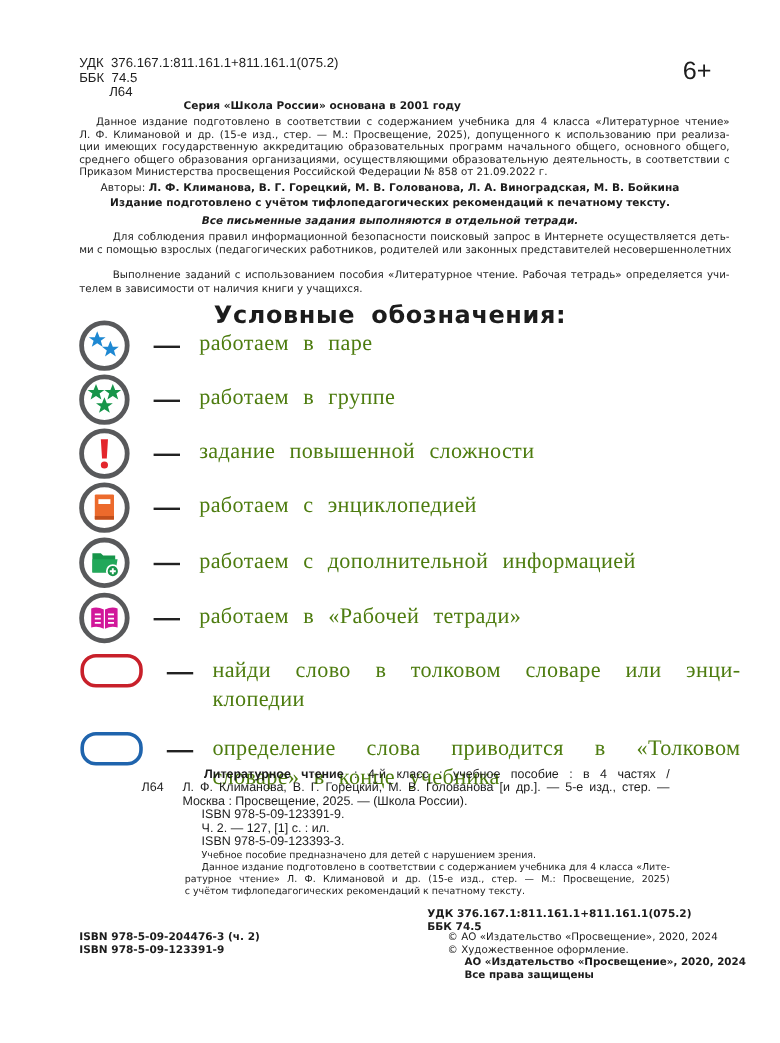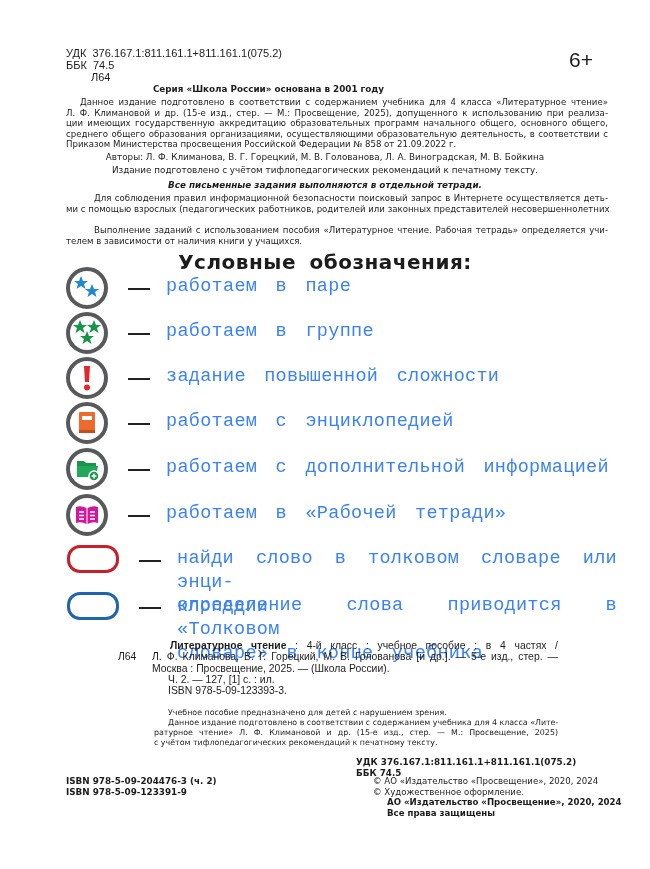--- a/index.html
+++ b/index.html
@@ -6,28 +6,28 @@
   body { width: 650px; height: 869px; position: relative; overflow: hidden; font-family: "DejaVu Sans", sans-serif; color: #1c1c1c; }
   .abs { position: absolute; }
   .udk { left: 66px; top: 47px; font-size: 11px; line-height: 12px; font-family: "Liberation Sans", sans-serif; }
   .udk .ind { padding-left: 25px; }
   .age { left: 569px; top: 48px; font-size: 21px; font-family: "Liberation Sans", sans-serif; }
   .series { left: 0; width: 537px; top: 84px; text-align: center; font-weight: bold; font-size: 8.8px; }
   .para { left: 66px; width: 542px; text-align: justify; font-size: 8.6px; line-height: 10.6px; }
   .para .jl { display: block; text-align: justify; text-align-last: justify; white-space: nowrap; }
   .para .ll { display: block; text-align: left; white-space: nowrap; }
   .center-line { left: 0; width: 650px; text-align: center; font-size: 8.8px; }
-  .bold { font-weight: normal; }
+  .bold { font-weight: bold; }
   .ital { font-style: italic; font-weight: bold; }
   .legend-title { left: 0; width: 650px; top: 250px; text-align: center; font-weight: bold; font-size: 20px; letter-spacing: 0.5px; word-spacing: 6px; }
   .leg-row { left: 66px; height: 44px; display: flex; align-items: flex-start; }
   .circle { width: 34px; height: 34px; border: 4px solid #58595b; border-radius: 50%; display: flex; align-items: center; justify-content: center; flex-shrink: 0; }
   .oval { width: 52px; height: 28px; border-radius: 13px; border: 3px solid; flex-shrink: 0; box-sizing: border-box; margin-top: 6px; margin-left: 1px; }
   .dash { width: 22px; height: 2px; background: #222; margin-left: 20px; margin-right: 16px; margin-top: 21px; flex-shrink: 0; }
-  .leg-text { font-size: 18.5px; line-height: 24px; word-spacing: 7px; letter-spacing: 0.3px; margin-top: 8px; font-family: Liberation Mono, monospace; color: #3b82f6; }
+  .leg-text { font-size: 18.5px; line-height: 24px; word-spacing: 7px; letter-spacing: 0.3px; margin-top: 8px; font-family: Liberation Serif, serif; color: #4d7c0f; }
   .leg-text.wrap { width: 440px; text-align: justify; text-align-last: left; }
   .leg-text .jl { display: block; text-align: justify; text-align-last: justify; }
   .biblio { left: 118px; top: 640px; width: 440px; font-size: 10.4px; line-height: 11.3px; font-family: "Liberation Sans", sans-serif; }
   .biblio .row { display: flex; }
   .biblio .code { width: 34px; flex-shrink: 0; }
   .biblio .jl { display: block; text-align: justify; text-align-last: justify; white-space: nowrap; }
   .biblio .ind { padding-left: 50px; }
   .note { left: 168px; width: 390px; font-size: 7.9px; line-height: 10px; }
   .note .jl { display: block; text-align: justify; text-align-last: justify; white-space: nowrap; }
   .udk2 { left: 356px; top: 757px; font-size: 8.8px; line-height: 10.5px; font-weight: bold; }
@@ -146,21 +146,21 @@
 
 <div class="abs leg-row" style="top:539px; height:50px;">
   <div class="oval" style="border-color:#c8202a;"></div>
   <div class="dash"></div>
   <div class="leg-text wrap">
     <span class="jl">найди слово в толковом словаре или энци-</span>
     <span>клопедии</span>
   </div>
 </div>
 
-<div class="abs leg-row" style="top:586px; height:50px;">
+<div class="abs leg-row" style="top:604px; height:50px;">
   <div class="oval" style="border-color:#1f64ad;"></div>
   <div class="dash"></div>
   <div class="leg-text wrap">
     <span class="jl">определение слова приводится в «Толковом</span>
     <span>словаре» в конце учебника</span>
   </div>
 </div>
 
 <div class="abs biblio">
   <div class="row">
@@ -168,20 +168,21 @@
       <span class="jl" style="flex:1; padding-left:18px;"><b>Литературное чтение</b><span> : 4-й класс : учебное пособие : в 4 частях /</span></span>
     </div>
   <div class="row">
       <span class="code">Л64</span>
       <span class="jl" style="flex:1;">Л. Ф. Климанова, В. Г. Горецкий, М. В. Голованова [и др.]. — 5-е изд., стер. —</span>
     </div>
   <div class="row">
       <span class="code"></span>
       <span>Москва : Просвещение, 2025. — (Школа России).</span>
     </div>
+  <div class="ind">ISBN 978-5-09-123391-9.</div>
   <div class="ind">Ч. 2. — 127, [1] с. : ил.</div>
   <div class="ind">ISBN 978-5-09-123393-3.</div>
 </div>
 
 <div class="abs note" style="top:708px; left:168px;">Учебное пособие предназначено для детей с нарушением зрения.</div>
 <div class="abs note" style="top:718px; left:168px;">
   <span class="jl">Данное издание подготовлено в соответствии с содержанием учебника для 4 класса «Лите-</span>
   <span class="jl" style="margin-left:-14px;">ратурное чтение» Л. Ф. Климановой и др. (15-е изд., стер. — М.: Просвещение, 2025)</span>
   <span style="display:block; margin-left:-14px;">с учётом тифлопедагогических рекомендаций к печатному тексту.</span>
 </div>

